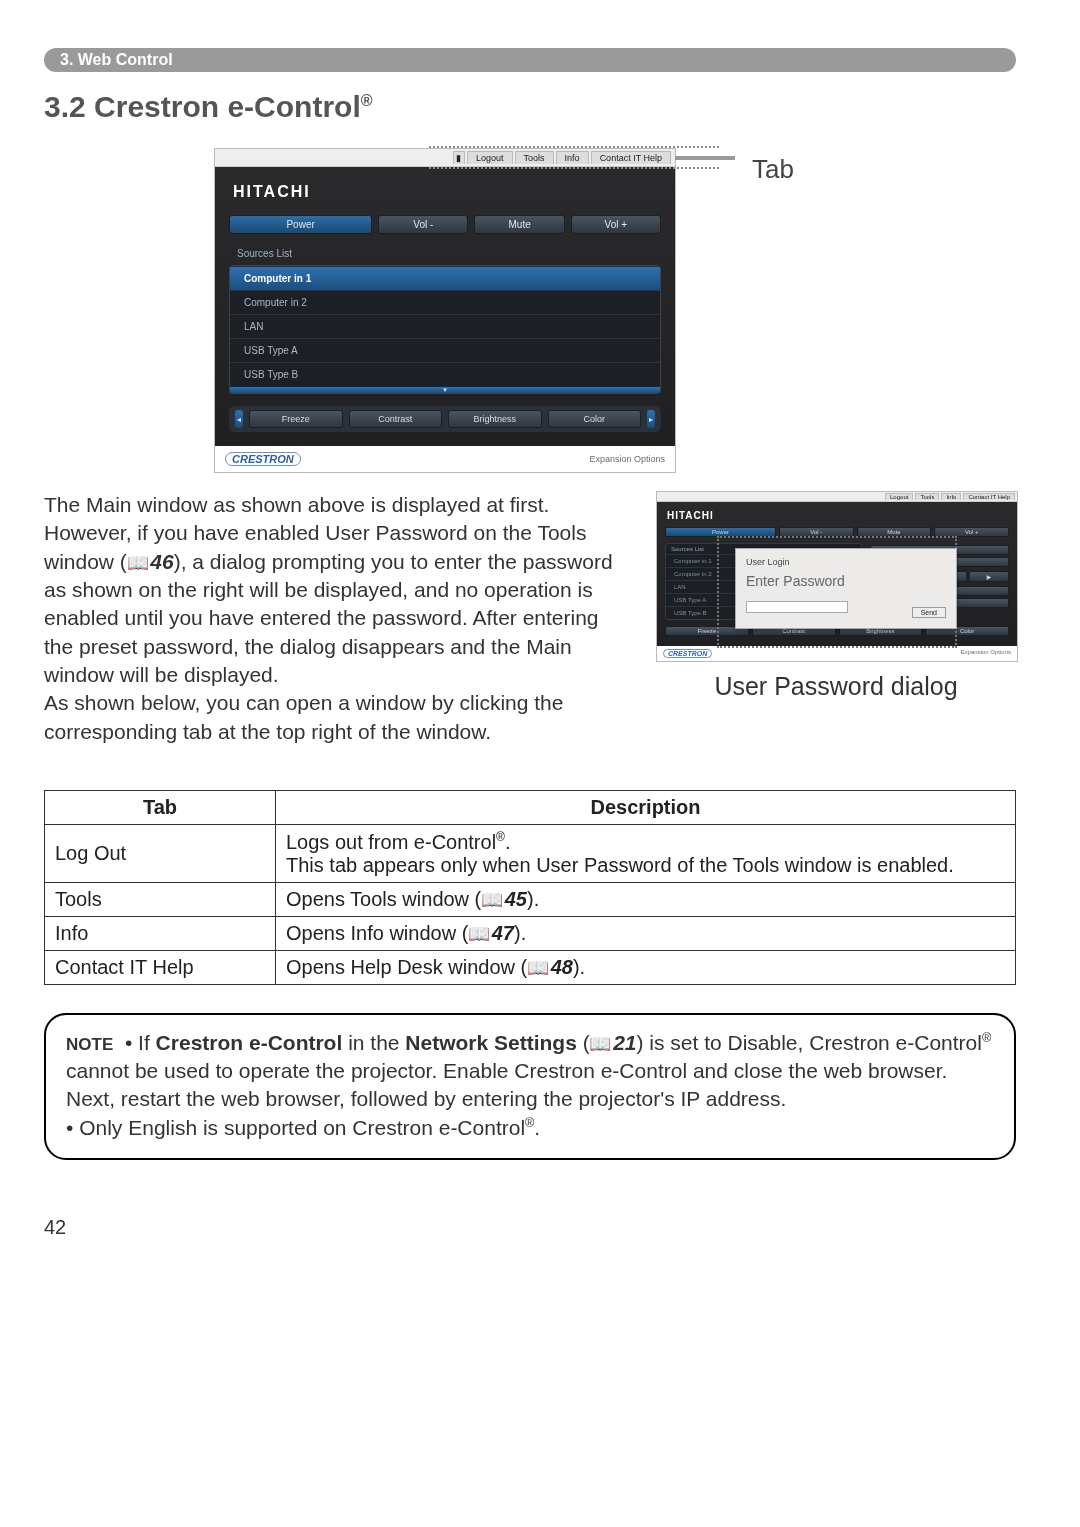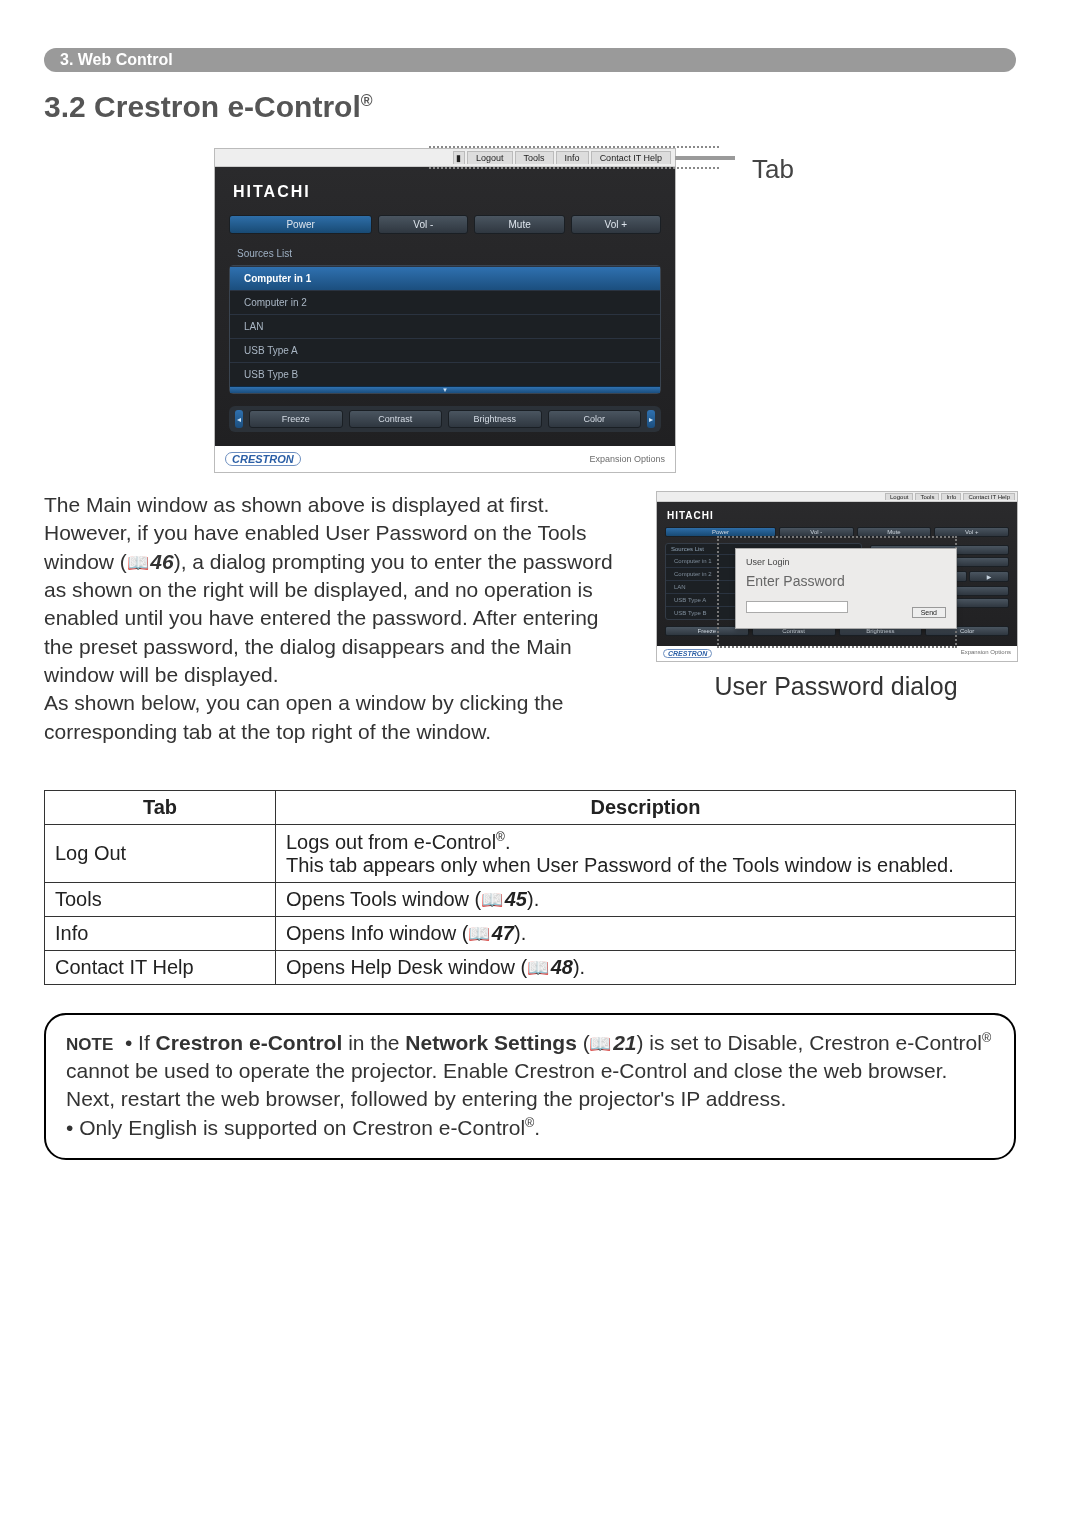--- a/index.html
+++ b/index.html
@@ -396,13 +396,14 @@
     </tr>
   </tbody>
     </table>
 
   <div class="note-box">
     <span class="lead">NOTE</span>
     &nbsp;<span>• If </span><b>Crestron e-Control</b><span> in the </span><b>Network Settings</b><span> (</span><span class="book-icon">📖</span><span class="ref">21</span><span>) is set to Disable, Crestron e-Control</span><sup class="reg">®</sup><span> cannot be used to operate the projector. Enable Crestron e-Control and close the web browser. Next, restart the web browser, followed by entering the projector's IP address.</span><br>
     <span>• Only English is supported on Crestron e-Control</span><sup class="reg">®</sup><span>.</span>
   </div>
 
+  <div class="page-num">42</div>
 </div>
 
 </body></html>

